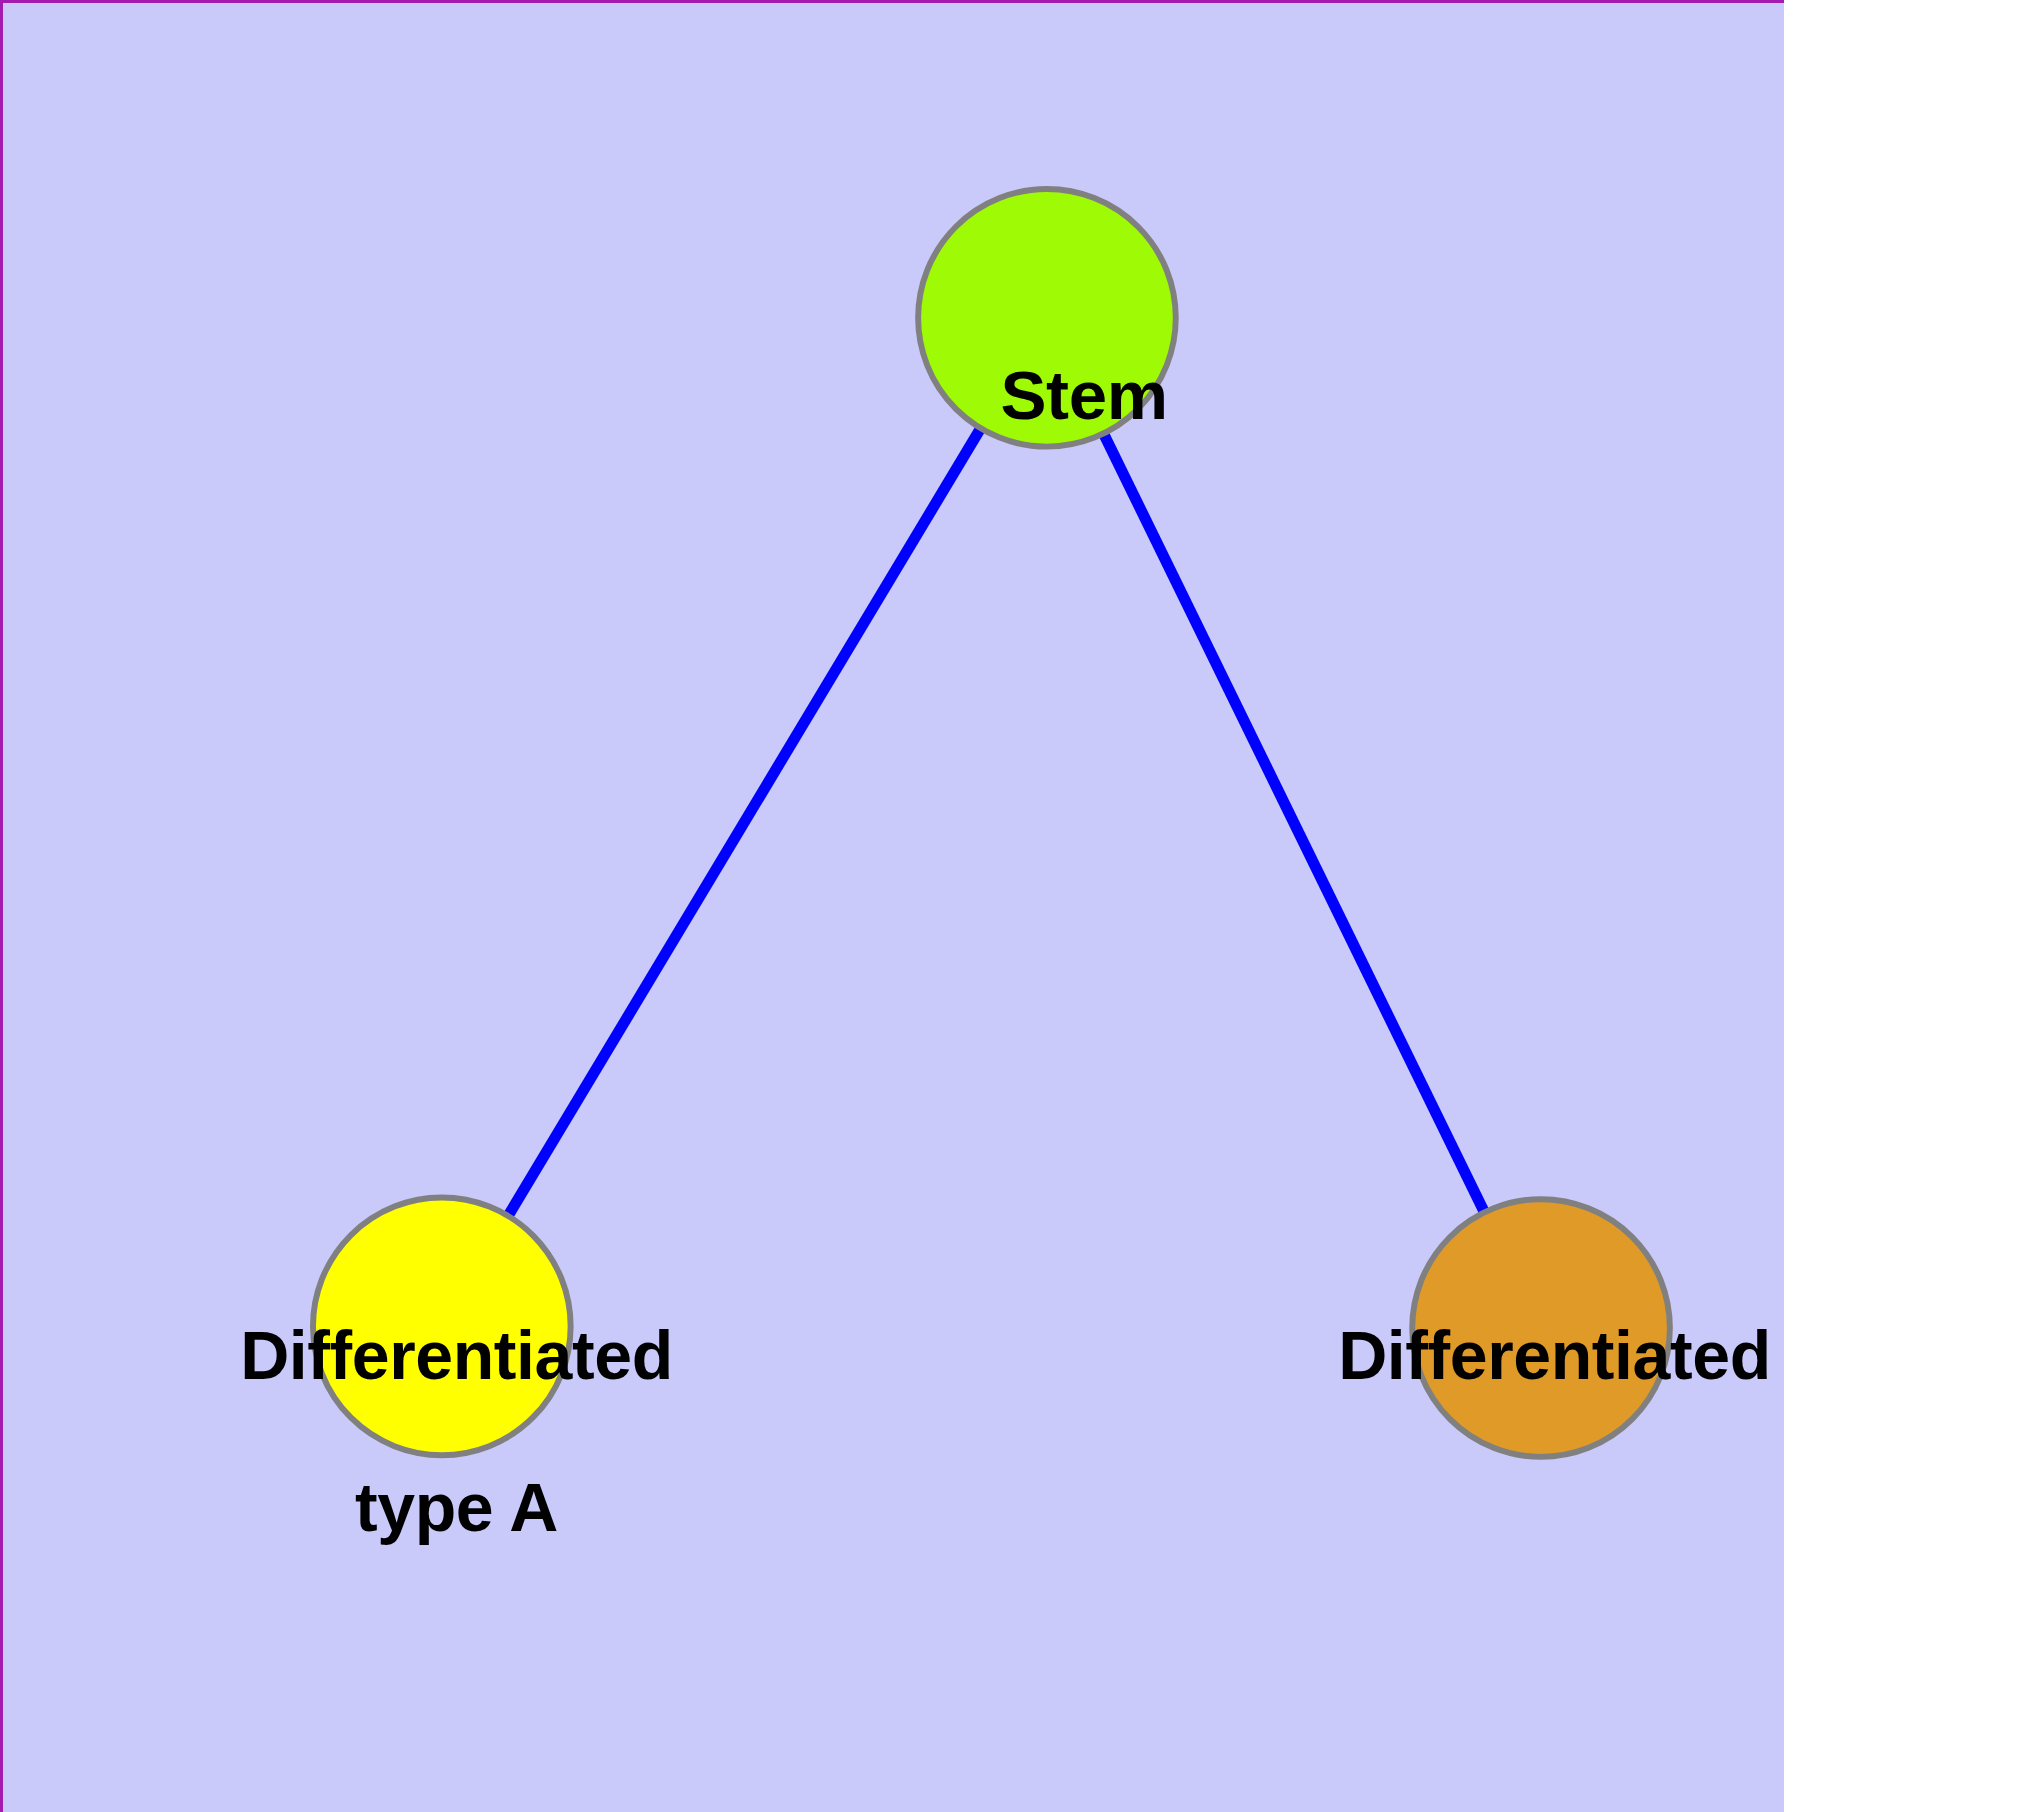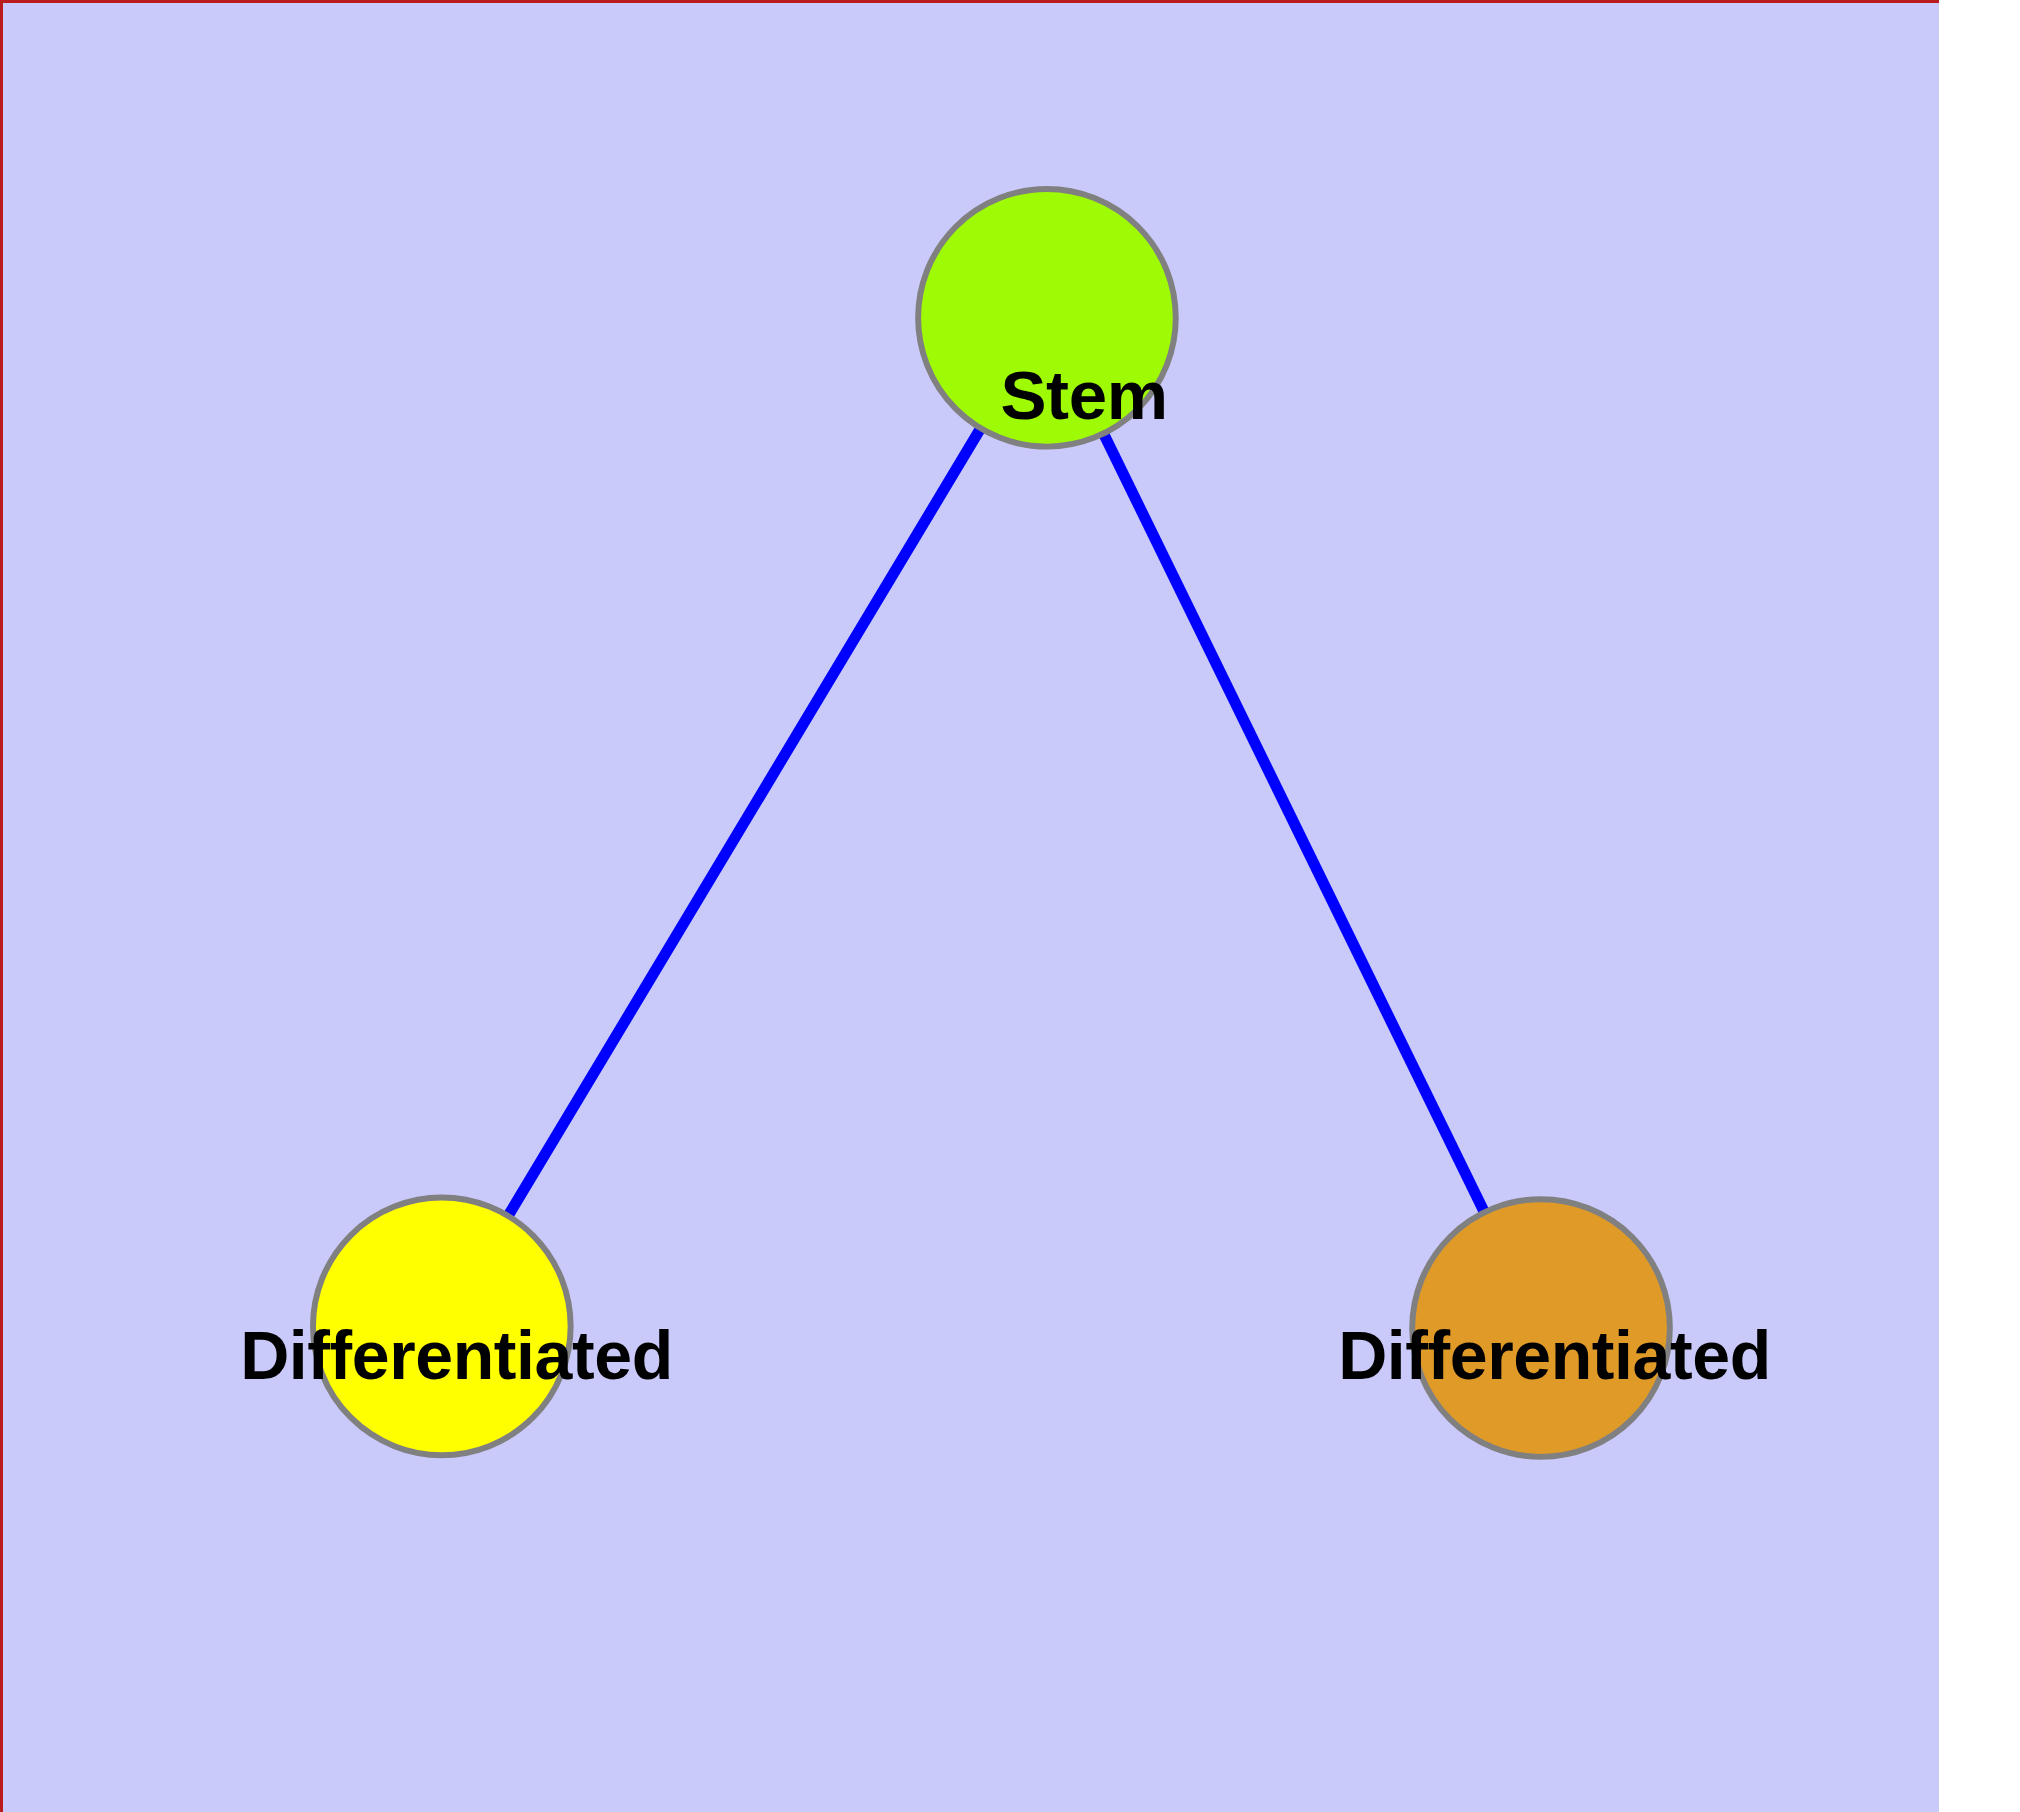--- a/index.html
+++ b/index.html
@@ -3,23 +3,23 @@
 <meta charset="utf-8">
 <title>Cell Differentiation Graph</title>
 <style>
   html, body {
     margin: 0;
     padding: 0;
     background: #ffffff;
   }
   #stage {
     position: relative;
-    width: 1939px;
+    width: 1784px;
     height: 1812px;
-    background: #b91c1c;
+    background: #a21caf;
     overflow: hidden;
     font-family: "Liberation Sans", "DejaVu Sans", sans-serif;
   }
   #canvas {
     position: absolute;
     left: 2.5px;
     top: 3.4px;
     width: 2018px;
     height: 1809px;
     background: #c9c9fa;
@@ -87,19 +87,20 @@
       <circle class="node-circle" cx="1818" cy="1567" r="152" fill="#e09a28" style="stroke: rgb(128, 128, 128);"></circle>
     </g>
   </svg>
 
   <div class="node-label" id="label-stem" style="color: rgb(0, 0, 0);">
     <span>Stem</span>
   </div>
 
   <div class="node-label" id="label-type-a" style="color: rgb(0, 0, 0);">
     <span>Differentiated</span><br>
+    <span>type A</span>
   </div>
 
   <div class="node-label" id="label-type-b" style="color: rgb(0, 0, 0);">
     <span>Differentiated</span><br>
   </div>
 </div>
 
 
 </body></html>

